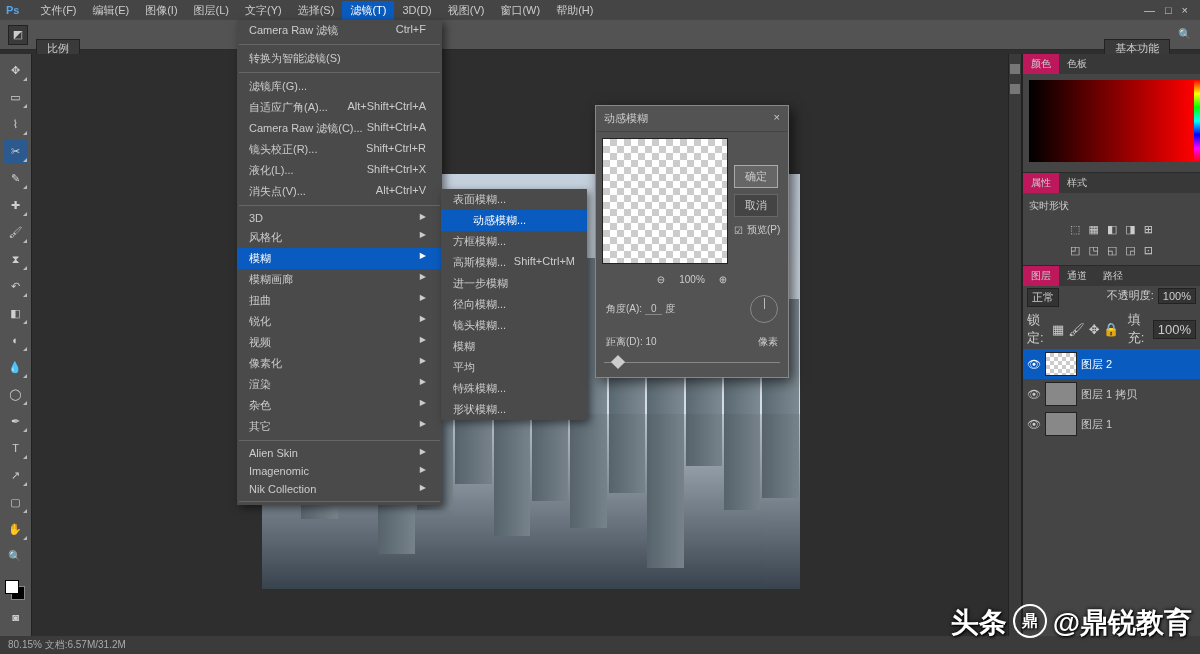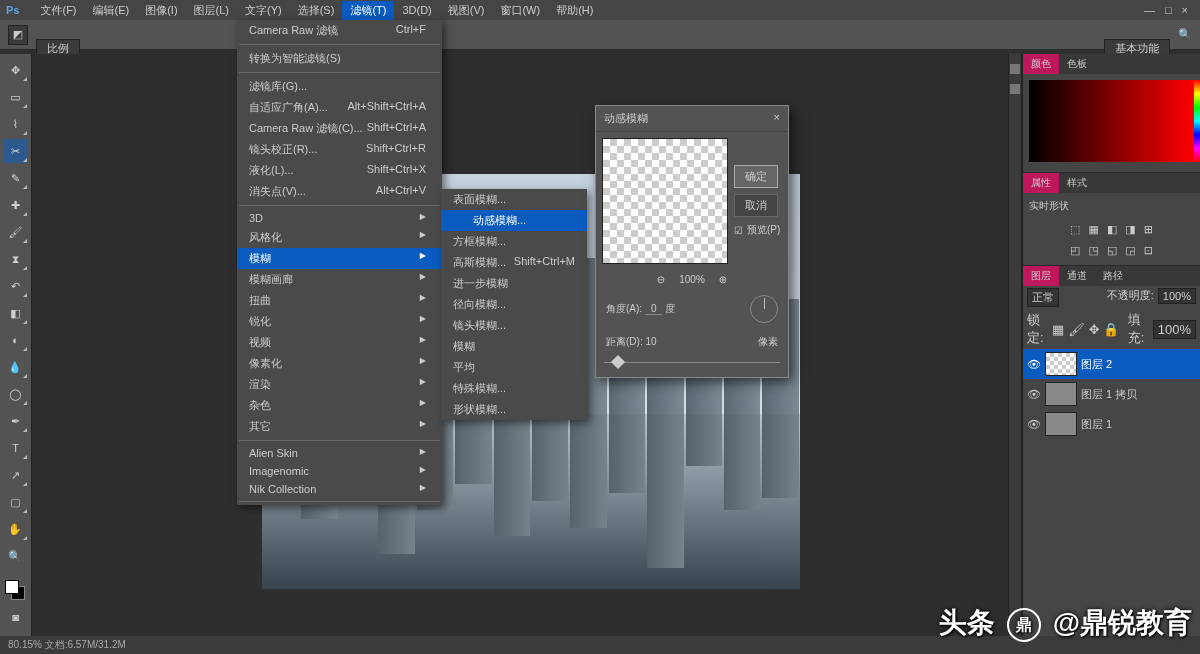--- a/index.html
+++ b/index.html
@@ -74,21 +74,21 @@
 .dlg-zoom { display:flex; justify-content:center; gap:14px; padding:4px; font-size:10px; align-items:center;}
 .dlg-slider-row { display:flex; justify-content:space-between; padding:6px 10px; align-items:center; font-size:10px;}
 .dlg-wheel { width:28px; height:28px; border:1px solid #888; border-radius:50%; position:relative;}
 .dlg-wheel::after { content:""; position:absolute; left:50%; top:8%; width:1px; height:42%; background:#bbb;}
 .dlg-slider { height:16px; position:relative; margin:0 8px 6px;}
 .dlg-slider::before { content:""; position:absolute; left:0; right:0; top:7px; height:1px; background:#888;}
 .dlg-slider .knob { position:absolute; left:5%; top:2px; width:10px; height:10px; background:#ccc; transform:rotate(45deg);}
 .statusbar { position:absolute; left:0; right:0; bottom:0; height:18px; background:#3b3b3b; color:#aaa; font-size:10px; padding:2px 8px; }
 
 
-.watermark { position:absolute; right:8px; bottom:12px; font-size:28px; font-weight:bold; color:#fff; text-shadow: 0 0 4px #000, 1px 1px 2px #000; display:flex; align-items:flex-end; gap:12px; z-index:200;}
+.watermark { position:absolute; right:8px; bottom:12px; font-size:28px; font-weight:bold; color:#fff; text-shadow: 0 0 4px #000, 1px 1px 2px #000; display:flex; align-items:flex-start; gap:6px; z-index:200;}
 .wm-circ { width:34px;height:34px;border:2px solid #fff;border-radius:50%;display:flex;align-items:center;justify-content:center;font-size:16px;}
 
 .collapse-strip { width:14px; background:#3a3a3a; border-left:1px solid #222; border-right:1px solid #222; display:flex;flex-direction:column;gap:10px;padding-top:10px;align-items:center;}
 .cs-ico{ width:10px;height:10px;background:#777;}
 </style>
 </head>
 <body>
 
 <div class="menubar">
   <span class="ps">Ps</span>

